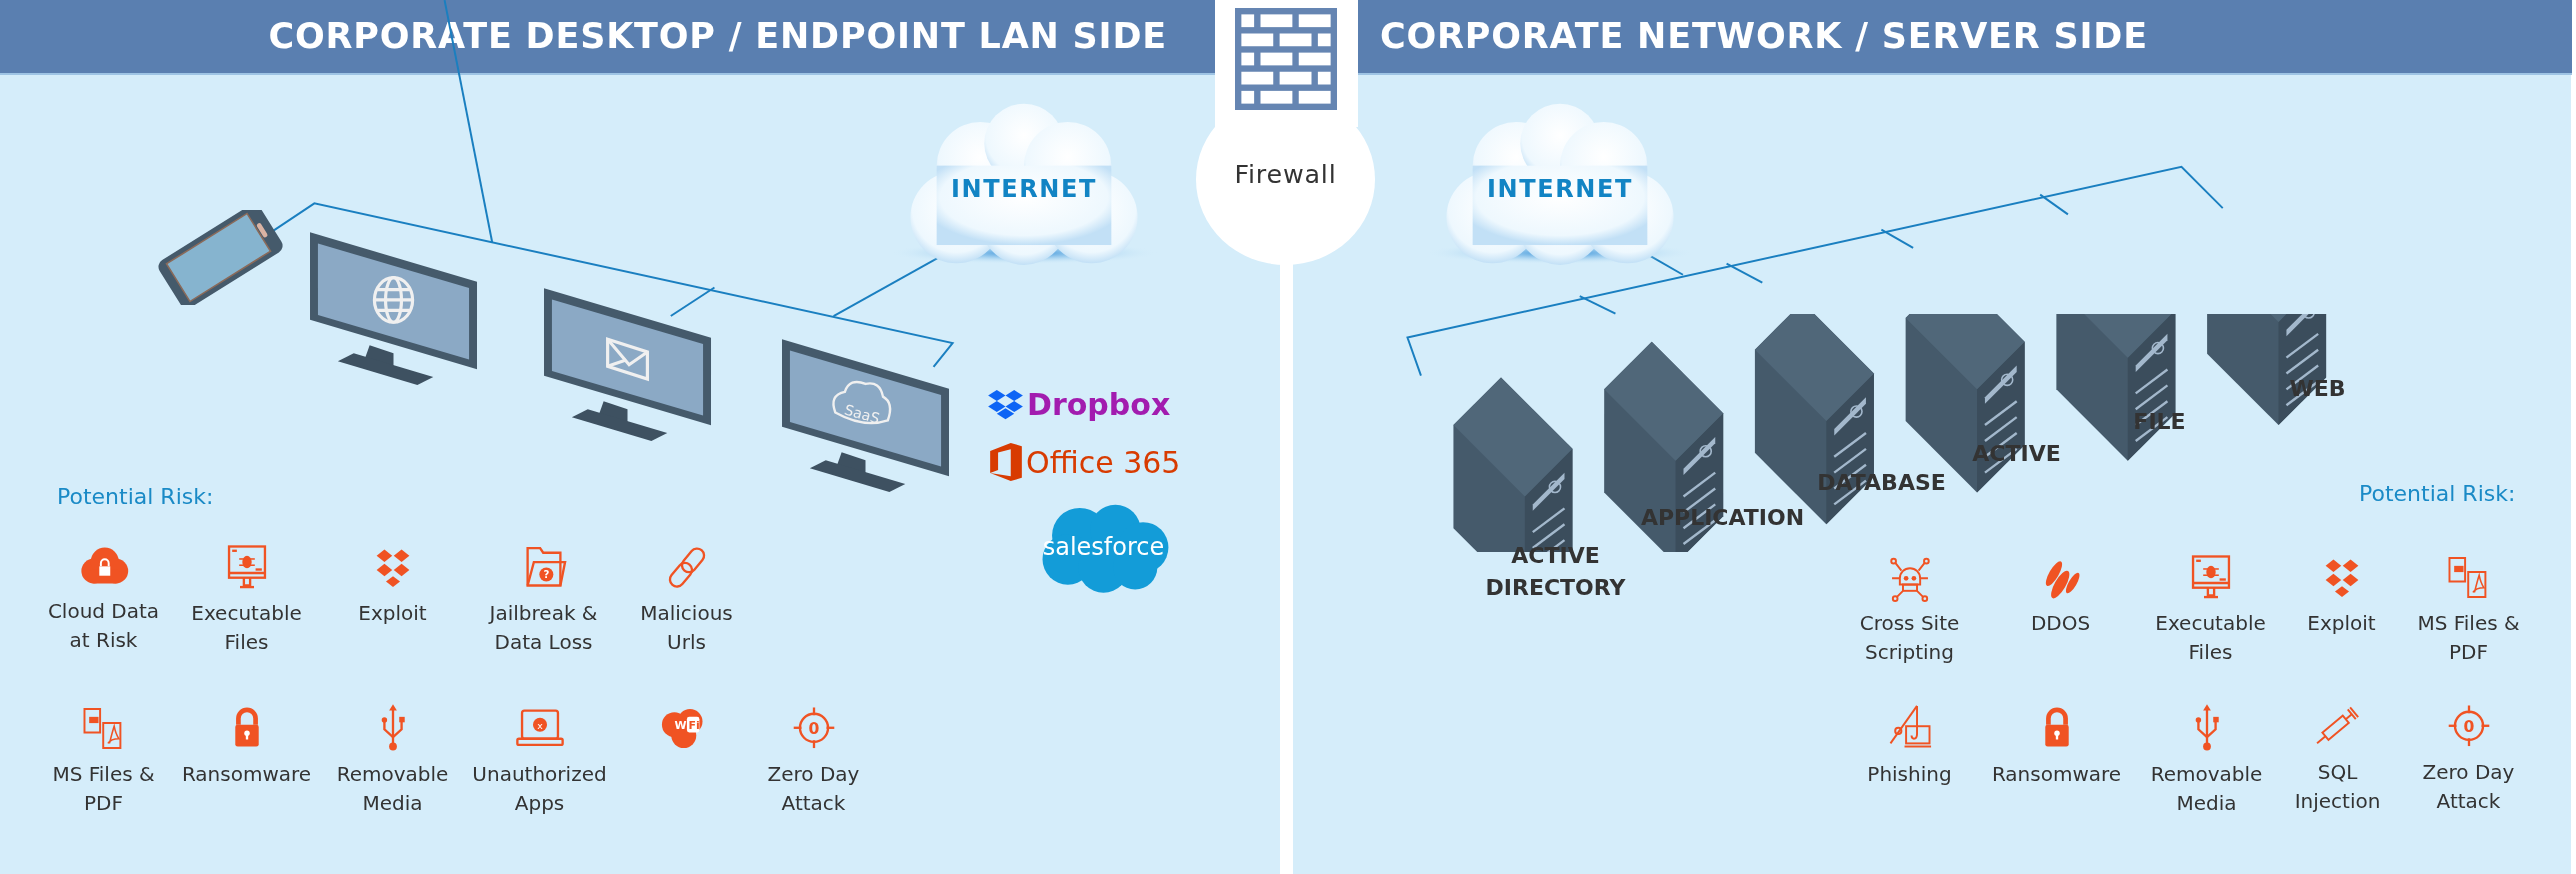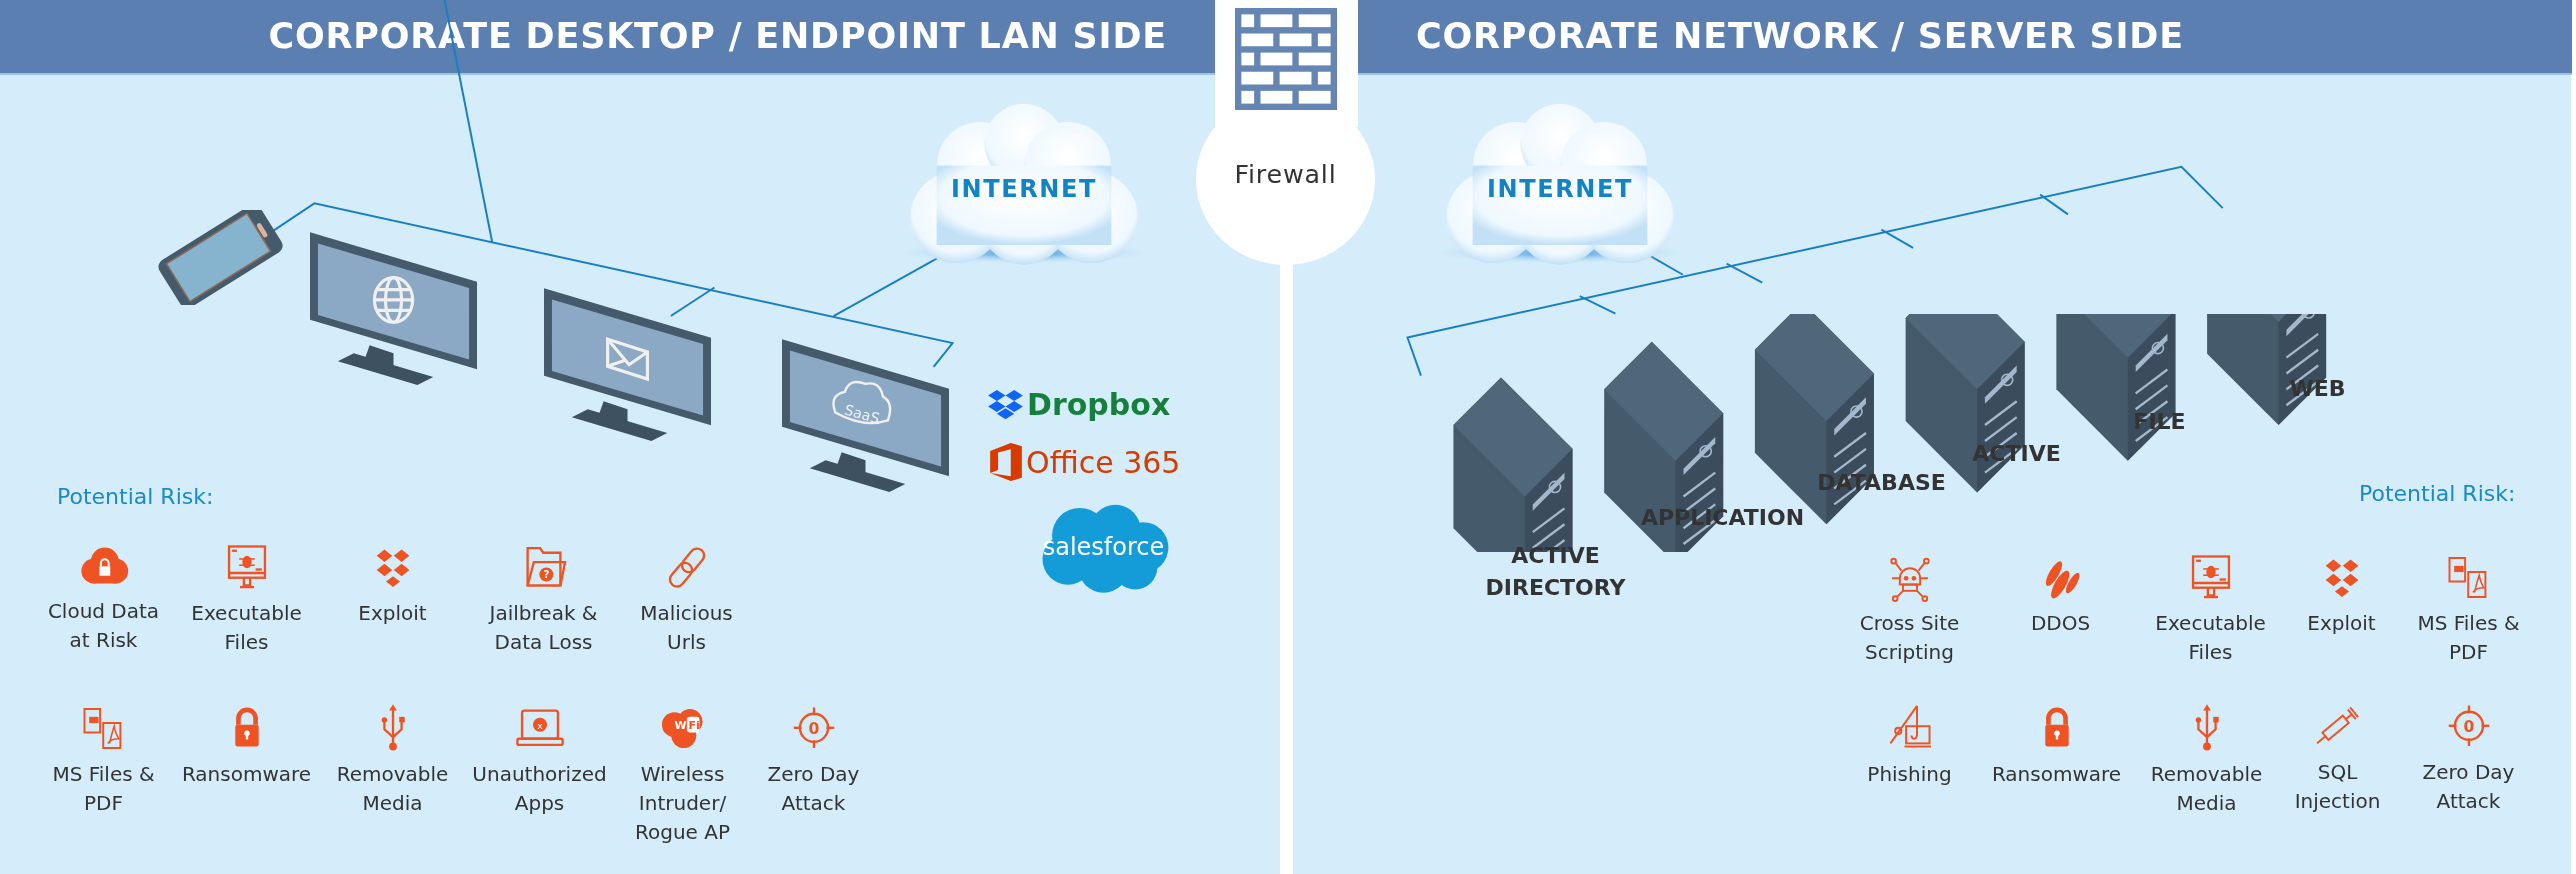--- a/index.html
+++ b/index.html
@@ -5,21 +5,21 @@
   html,body{margin:0;padding:0;}
   body{width:2576px;height:875px;position:relative;overflow:hidden;background:#d5edfa;font-family:"DejaVu Sans",sans-serif;}
   .panel{position:absolute;top:0;height:875px;background:#d5edfa;}
   #left-panel{left:0;width:1280px;}
   #right-panel{left:1292px;width:1279px;}
   .edge-white{position:absolute;top:0;right:0;width:4.8px;height:875px;background:#fff;}
   .header{position:absolute;top:0;height:73px;background:#5a7fb0;color:#fff;font-weight:bold;font-size:35px;line-height:73px;letter-spacing:0.8px;}
   #left-header{left:0;width:1216px;text-align:right;}
   #left-header span{margin-right:49px;}
   #right-header{left:1357px;width:1215px;}
-  #right-header span{margin-left:59px;}
+  #right-header span{margin-left:23px;}
   .header-sep{position:absolute;top:73px;height:1.6px;background:#9ec4e4;}
   #fw-stem{position:absolute;left:1280px;top:0;width:12.7px;height:875px;background:#fff;}
   #fw-top{position:absolute;left:1215px;top:0;width:143px;height:127px;background:#fff;}
   #fw-circle{position:absolute;left:1196px;top:94px;width:179px;height:171px;border-radius:50%;background:#fff;}
   #fw-label{position:absolute;left:1196px;top:159px;width:179px;text-align:center;font-size:25.4px;color:#333;letter-spacing:0.8px;}
   #fw-wall{position:absolute;left:1235px;top:8px;}
   .cloud{position:absolute;}
   .cloud-label{position:absolute;font-weight:bold;font-size:24px;color:#1284c4;letter-spacing:1.6px;text-align:center;}
   .risk-title{position:absolute;font-size:22px;color:#1a8ac6;text-align:center;}
   .risk{position:absolute;width:135px;text-align:center;}
@@ -168,21 +168,21 @@
 <div class="brand" style="left:988px;top:387px;">
   <svg width="35" height="30" viewBox="0 0 44 38" style="vertical-align:middle">
     <g fill="#0d64f5">
         <polygon points="11,0 22,7 11,14 0,7"></polygon>
         <polygon points="33,0 44,7 33,14 22,7"></polygon>
         <polygon points="11,14 22,21 11,28 0,21"></polygon>
         <polygon points="33,14 44,21 33,28 22,21"></polygon>
         <polygon points="22,23 33,30 22,37 11,30"></polygon>
       </g>
   </svg>
-  <span style="font-size:30px;font-weight:bold;color:#15803d;vertical-align:middle;">Dropbox</span>
+  <span style="font-size:30px;font-weight:bold;color:#a21caf;vertical-align:middle;">Dropbox</span>
 </div>
 <div class="brand" style="left:990px;top:443px;">
   <svg width="32" height="38" viewBox="0 0 40 48" style="vertical-align:middle">
     <polygon points="0,10 26,0 40,4 40,44 26,48 0,38 26,42 26,8 10,12 10,34 0,38" fill="#d83b01"></polygon>
   </svg>
   <span style="font-size:30px;color:#d83b01;vertical-align:middle;margin-top:8px;">Office 365</span>
 </div>
 <div class="brand" style="left:1004px;top:500px;width:135px;height:95px;margin-left:32px;">
   <svg width="135" height="95" viewBox="0 0 170 120">
     <g fill="#139cd8">
@@ -423,23 +423,20 @@
       <svg class="ic" viewBox="0 0 82 66">
         <g fill="#f05323">
           <circle cx="30" cy="30" r="16"></circle>
           <circle cx="50" cy="26" r="16"></circle>
           <circle cx="42" cy="44" r="16"></circle>
         </g>
         <text x="30" y="36" fill="#fff" font-size="14" font-weight="bold">Wi</text>
         <rect x="46" y="20" width="16" height="20" rx="3" fill="#fff"></rect>
         <text x="48" y="36" fill="#f05323" font-size="14" font-weight="bold">Fi</text>
       </svg>
-      <div class="lbl">Wireless
-Intruder/
-Rogue AP</div>
     </div>
     <div class="risk" style="left: 746px; top: 699px;">
       <svg class="ic" viewBox="0 0 82 66">
         <g stroke="#f05323" stroke-width="3" fill="none">
           <circle cx="41" cy="34" r="18"></circle>
           <line x1="41" y1="8" x2="41" y2="18"></line>
           <line x1="41" y1="50" x2="41" y2="60"></line>
           <line x1="15" y1="34" x2="25" y2="34"></line>
           <line x1="57" y1="34" x2="67" y2="34"></line>
         </g>

